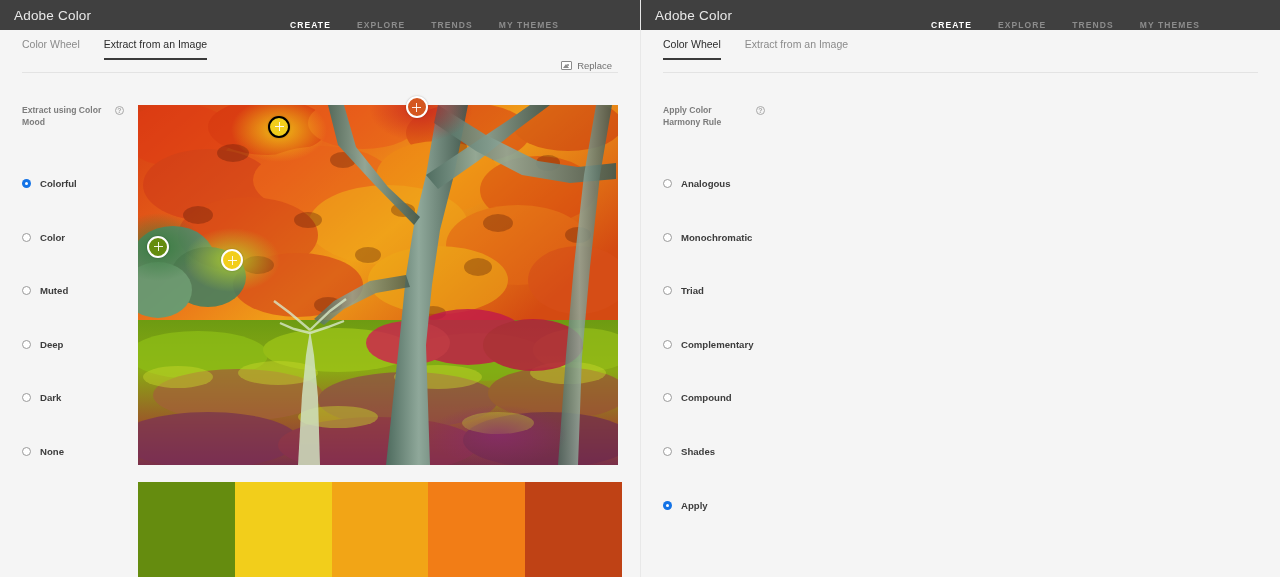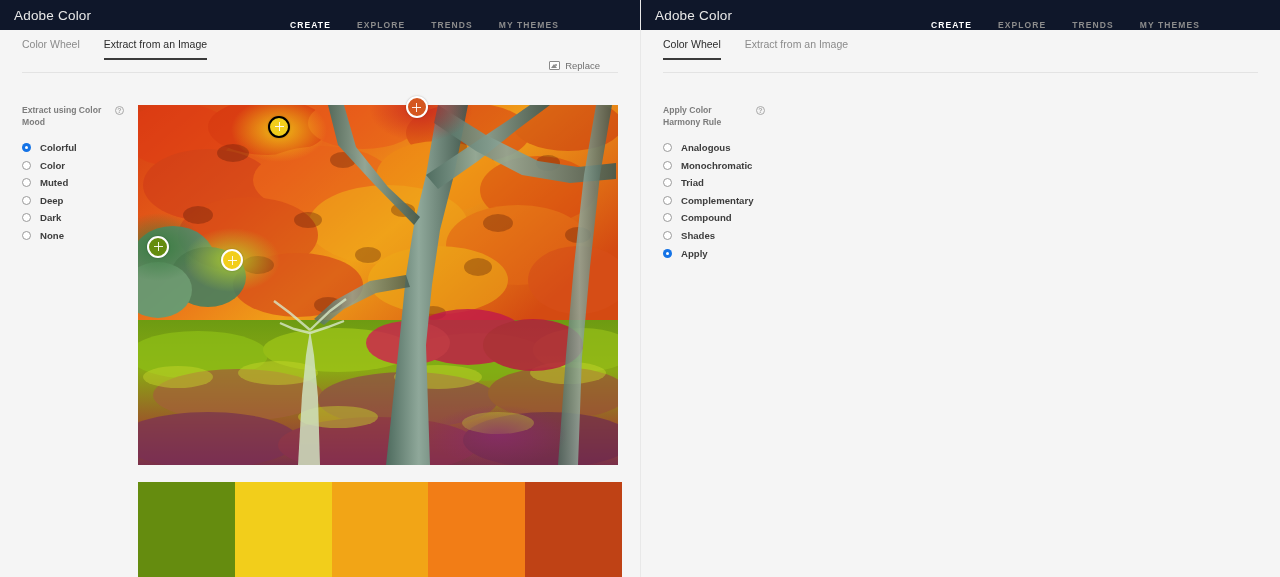--- a/index.html
+++ b/index.html
@@ -8,21 +8,21 @@
     font-family: "Liberation Sans", sans-serif;
     background: #f5f5f5;
     overflow: hidden;
   }
   .app { position: relative; width: 1280px; height: 577px; display: flex; }
   .pane { position: relative; width: 640px; height: 577px; background: #f5f5f5; overflow: hidden; }
   .pane-right { border-left: 1px solid #e8e8e8; }
 
   
   .topbar {
-    height: 30px; background: #0f172a; color: #fff;
+    height: 30px; background: #404040; color: #fff;
     display: flex; align-items: center; position: relative;
   }
   .brand {
     font-size: 13.5px; color: #e8e8e8; letter-spacing: .2px;
     margin-left: 14px; font-weight: 400;
   }
   .navlinks { position: absolute; left: 290px; top: 0; height: 30px; display: flex; align-items: flex-end; gap: 26px; }
   .navlink { font-size: 8.5px; letter-spacing: 1.1px; color: #8c8c8c; font-weight: 700; white-space: nowrap; }
   .navlink.active { color: #ffffff; }
 
@@ -35,38 +35,38 @@
     content: ""; position: absolute; left: 0; right: 0; bottom: 0;
     height: 2px; background: #3a3a3a;
   }
   .tabs-underline {
     position: absolute; left: 22px; right: 22px; bottom: 0;
     height: 1px; background: #e3e3e3;
   }
 
   
   .replace-btn {
-    position: absolute; right: 40px; top: 60px;
+    position: absolute; right: 28px; top: 60px;
     display: flex; align-items: center; gap: 5px;
     font-size: 9.5px; color: #707070; cursor: pointer;
   }
   .img-icon { width: 11px; height: 9px; border: 1px solid #8a8a8a; border-radius: 1px; position: relative; background: #fff; }
   .img-icon::before { content:""; position:absolute; left:1px; bottom:1px; width:0;height:0; border-left:3px solid transparent; border-right:3px solid transparent; border-bottom:4px solid #8a8a8a; }
   .img-icon::after { content:""; position:absolute; right:2px; top:1.5px; width:2px;height:2px;border-radius:50%;background:#8a8a8a; }
 
   
   .opt-block { position: absolute; left: 22px; top: 104px; width: 120px; font-weight: bold; }
   .opt-label { font-size: 8.6px; color: #7c7c7c; line-height: 12px; width: 84px; }
   .help-icon {
     position: absolute; right: 18px; top: 2px;
     width: 9px; height: 9px; border: 1px solid #a9a9a9; border-radius: 50%;
     color: #a9a9a9; font-size: 7px; line-height: 7px; text-align: center;
   }
   .radio-list { margin-top: 14px; display: flex; flex-direction: column; gap: 6.6px; }
-  .radio-row { display: flex; align-items: center; gap: 9px; cursor: pointer; }
+  .radio-row { display: flex; align-items: center; gap: 9px; cursor: pointer; margin-top: 36px; }
   .radio {
     width: 9px; height: 9px; border-radius: 50%;
     border: 1px solid #9a9a9a; background: #fff; flex: none; position: relative;
   }
   .radio.on { border: none; background: #1473e6; }
   .radio.on::after {
     content: ""; position: absolute; left: 3px; top: 3px;
     width: 3px; height: 3px; border-radius: 50%; background: #fff;
   }
   .radio-label { font-size: 9.6px; color: #3c3c3c; }

